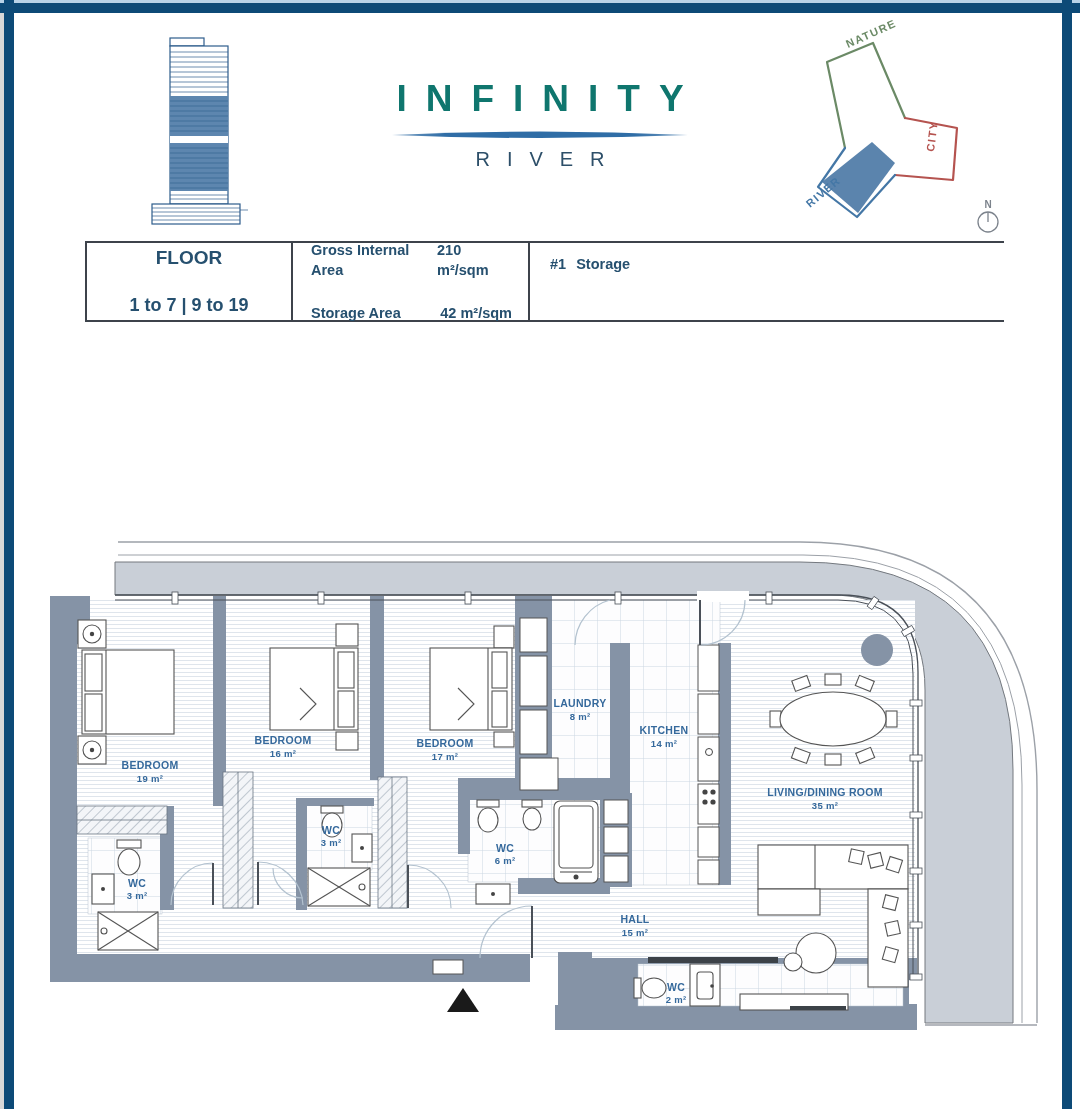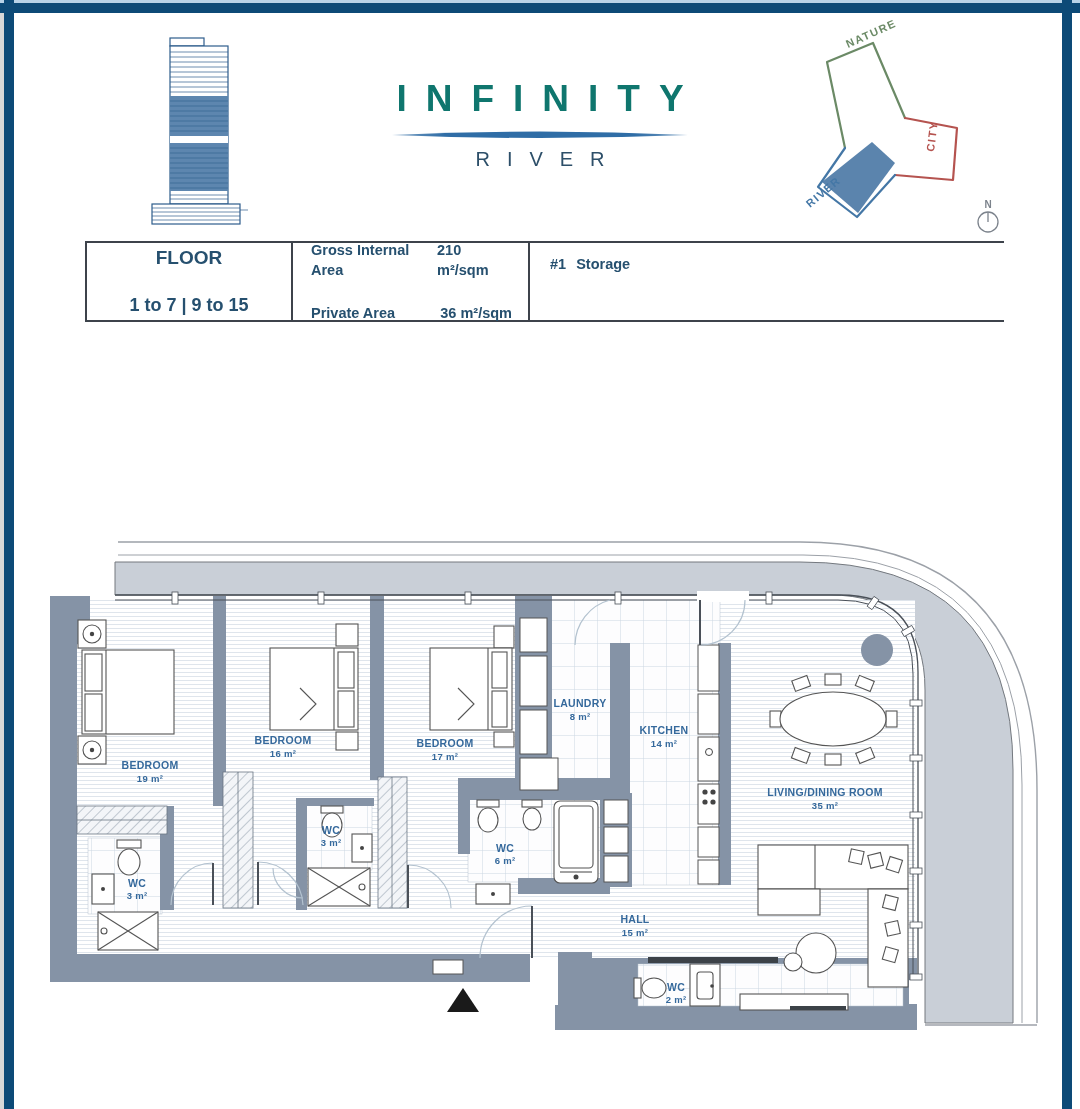--- a/index.html
+++ b/index.html
@@ -133,30 +133,30 @@
     <g>
       <circle cx="988" cy="222" r="10" fill="none" stroke="#7c838c" stroke-width="1.3"></circle>
       <line x1="988" y1="212" x2="988" y2="222" stroke="#7c838c" stroke-width="1.3"></line>
       <text x="988" y="208" font-size="10" font-weight="700" fill="#7c838c" text-anchor="middle">N</text>
     </g>
   </svg>
 
   <div class="info-table">
     <div class="cell c2">
       <div class="lbl">FLOOR</div>
-      <div class="val">1 to 7 | 9 to 15</div>
+      <div class="val">1 to 7 | 9 to 19</div>
     </div>
     <div class="cell areas">
       <div class="arow">
         <span>Gross Internal Area</span>
         <span>210 m²/sqm</span>
       </div>
       <div class="arow">
-        <span>Private Area</span>
-        <span>36 m²/sqm</span>
+        <span>Storage Area</span>
+        <span>42 m²/sqm</span>
       </div>
     </div>
     <div class="cell extras">
       <div class="erow">
         <span class="num">#1</span><span>Storage</span>
       </div>
     </div>
   </div>
 
   <svg class="plan" width="1080" height="560" viewBox="0 520 1080 560">

